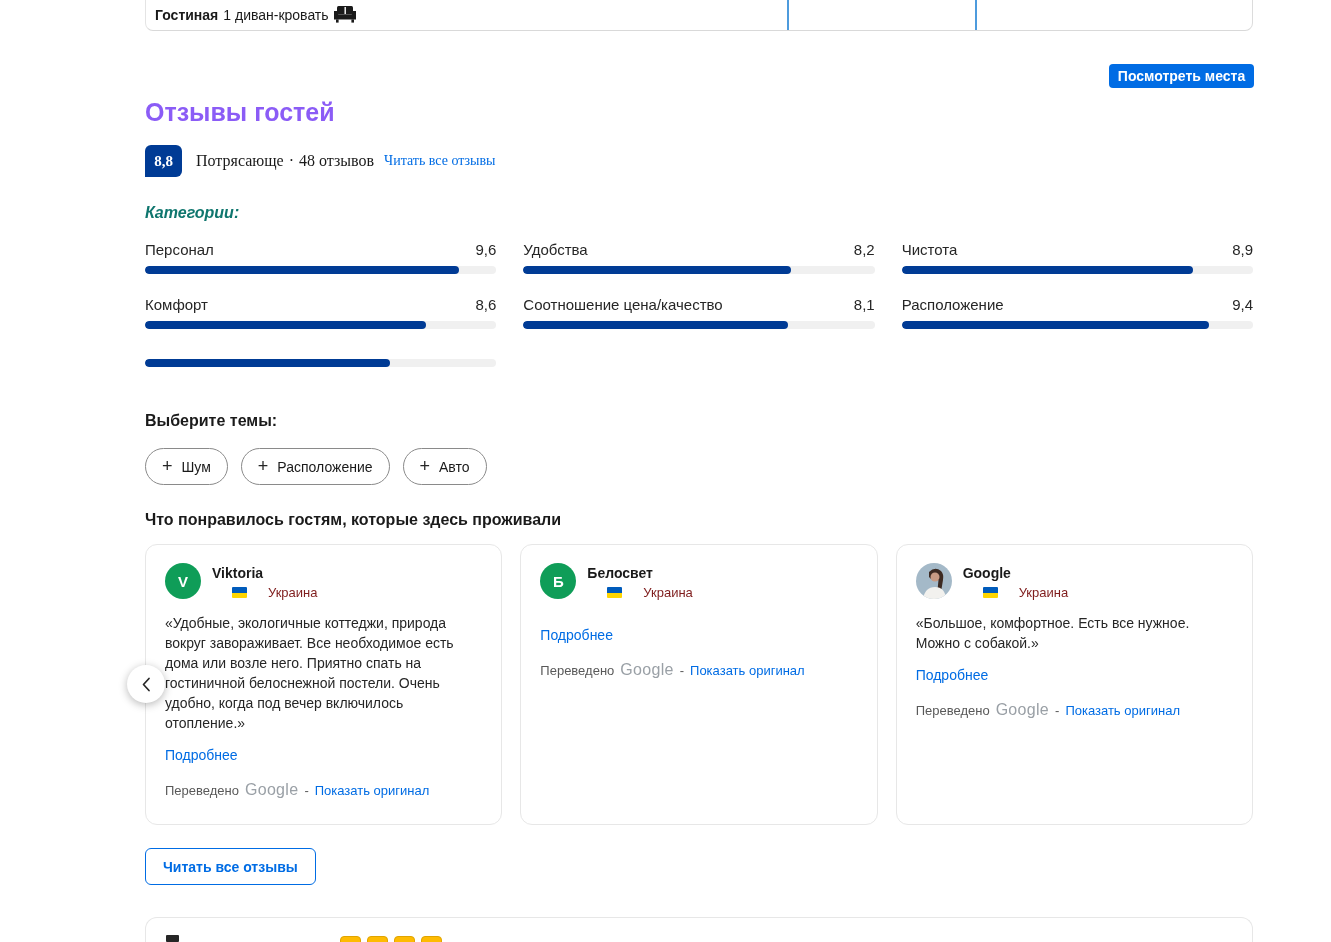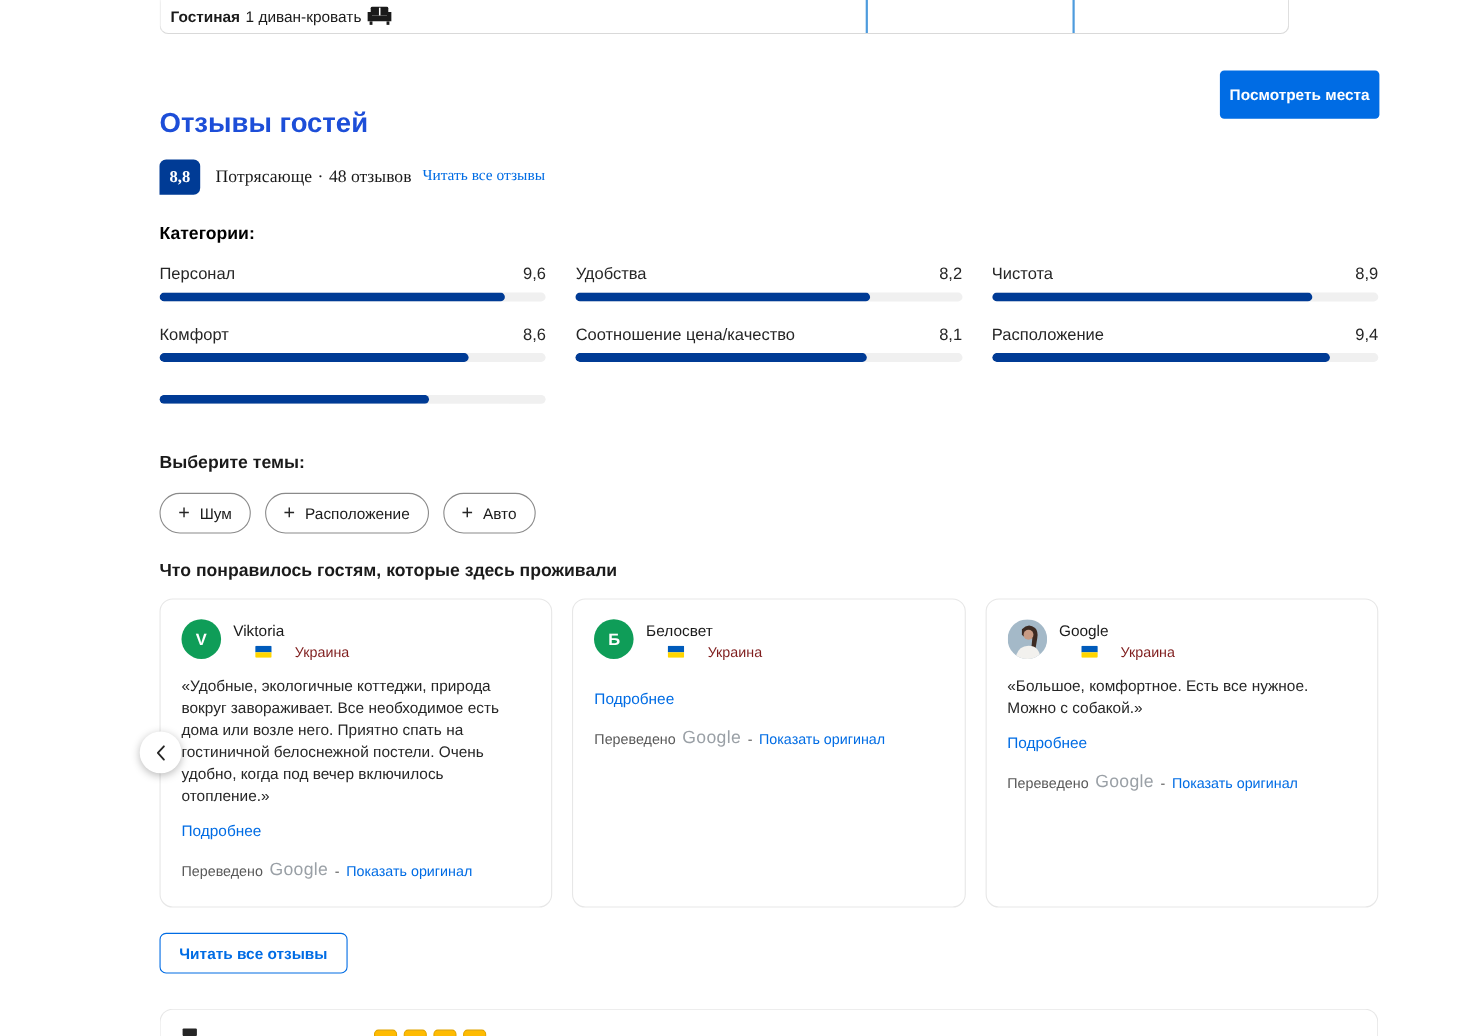--- a/index.html
+++ b/index.html
@@ -4,51 +4,51 @@
 <style>
   * { margin:0; padding:0; box-sizing:border-box; }
   html,body { background:#fff; }
   #canvas {
     position:relative; width:1331px; height:942px; overflow:hidden;
     background:#fff; font-family:"Liberation Sans", sans-serif; color:#262626;
   }
 
   
   .room-row {
-    position:absolute; top:0; left:145px; width:1027px; height:31px;
+    position:absolute; top:0; left:145px; width:1108px; height:31px;
     border-left:1px solid #e4e4e4; border-right:1px solid #dcdcdc;
     border-bottom:1px solid #d9d9d9; border-radius:0 0 8px 8px; background:#fff;
   }
   .room-cell-text { display:flex; align-items:center; gap:5px; padding:6px 0 0 9px; font-size:14px; color:#1a1a1a; }
   .room-name { font-weight:700; }
   .cell-sep { position:absolute; top:0; width:2px; height:30px; background:#4d9bdd; }
   .cell-sep.s1 { left:641px; } .cell-sep.s2 { left:829px; }
 
   
   .see-places-btn {
-    position:absolute; top:64px; left:1109px; width:145px; height:44px;
+    position:absolute; top:64px; left:1109px; width:145px; height:24px;
     background:#006ce4; color:#fff; border:none; border-radius:4px;
     font-family:inherit; font-size:14px; font-weight:700; cursor:pointer;
     display:flex; align-items:center; justify-content:center;
   }
 
   
-  .reviews-title { position:absolute; top:98px; left:145px; font-size:25px; font-weight:700; color:#1d4ed8; }
+  .reviews-title { position:absolute; top:98px; left:145px; font-size:25px; font-weight:700; color:#8b5cf6; }
   .score-row { position:absolute; top:145px; left:145px; display:flex; align-items:center;font-family:Liberation Serif, serif; }
   .score-badge {
     width:37px; height:32px; background:#003b95; color:#fff; font-size:15px; font-weight:700;
     border-radius:6px 6px 6px 0; display:flex; align-items:center; justify-content:center;
   }
   .score-word { margin-left:14px; font-size:16px; color:#1a1a1a; }
   .score-sep { margin:0 5px; font-size:16px; color:#1a1a1a; }
   .score-count { font-size:16px; color:#1a1a1a; }
   .read-all-link { margin-left:10px; font-size:14px; color:#006ce4; text-decoration:none; cursor:pointer; }
 
   
-  .cats-title { position:absolute; top:204px; left:145px; font-size:16px; font-weight:700; color:#000000; }
+  .cats-title { position:absolute; top:204px; left:145px; font-size:16px; font-weight:700; color:#0f766e;font-style:italic; }
   .cats-grid {
     position:absolute; top:241px; left:145px; width:1108px;
     display:grid; grid-template-columns:repeat(3,1fr); column-gap:27px; row-gap:22px;
   }
   .cat-head { display:flex; justify-content:space-between; font-size:15px; color:#262626; }
   .cat-track { margin-top:8px; height:8px; background:#f0f0f0; border-radius:4px; overflow:hidden; }
   .cat-fill { height:100%; background:#003b95; border-radius:4px; }
 
   
   .topics-title { position:absolute; top:412px; left:145px; font-size:16px; font-weight:700; color:#1a1a1a; }
@@ -64,21 +64,21 @@
   .liked-title { position:absolute; top:511px; left:145px; font-size:16px; font-weight:700; color:#1a1a1a; }
   .cards { position:absolute; top:544px; left:145px; width:1108px; display:grid; grid-template-columns:repeat(3,1fr); gap:18px; }
   .card { height:281px; background:#fff; border:1px solid #e7e7e7; border-radius:12px; padding:18px 19px; overflow:hidden; }
   .card-head { display:flex; gap:11px; margin-bottom:13px; }
   .avatar {
     width:36px; height:36px; border-radius:50%; flex:0 0 36px;
     display:flex; align-items:center; justify-content:center;
     color:#fff; font-size:15px; font-weight:700; overflow:hidden;
   }
   .avatar.green { background:#0f9d58; }
-  .reviewer-name { font-size:14px; font-weight:400; color:#1a1a1a; padding-top:2px; }
+  .reviewer-name { font-size:14px; font-weight:700; color:#1a1a1a; padding-top:2px; }
   .country-row { display:flex; align-items:center; gap:21px; margin-top:4px; font-size:13px; color:#7f1d1d;margin-left:20px; }
   .flag { width:15px; height:11px; border-radius:1px; overflow:hidden; flex:0 0 15px; }
   .flag .top { height:6px; background:#005bbb; } .flag .bot { height:5px; background:#ffd500; }
   .review-text { font-size:14px; line-height:20px; color:#262626; }
   .more-link { display:inline-block; margin-top:14px; font-size:14px; color:#006ce4; text-decoration:none; cursor:pointer; }
   .translated-row { margin-top:17px; display:flex; align-items:center; gap:6px; font-size:13px; color:#595959; white-space:nowrap; }
   .google-logo { font-size:16px; color:#9aa0a6; letter-spacing:.3px; }
   .orig-link { color:#006ce4; text-decoration:none; cursor:pointer; }
 
   

